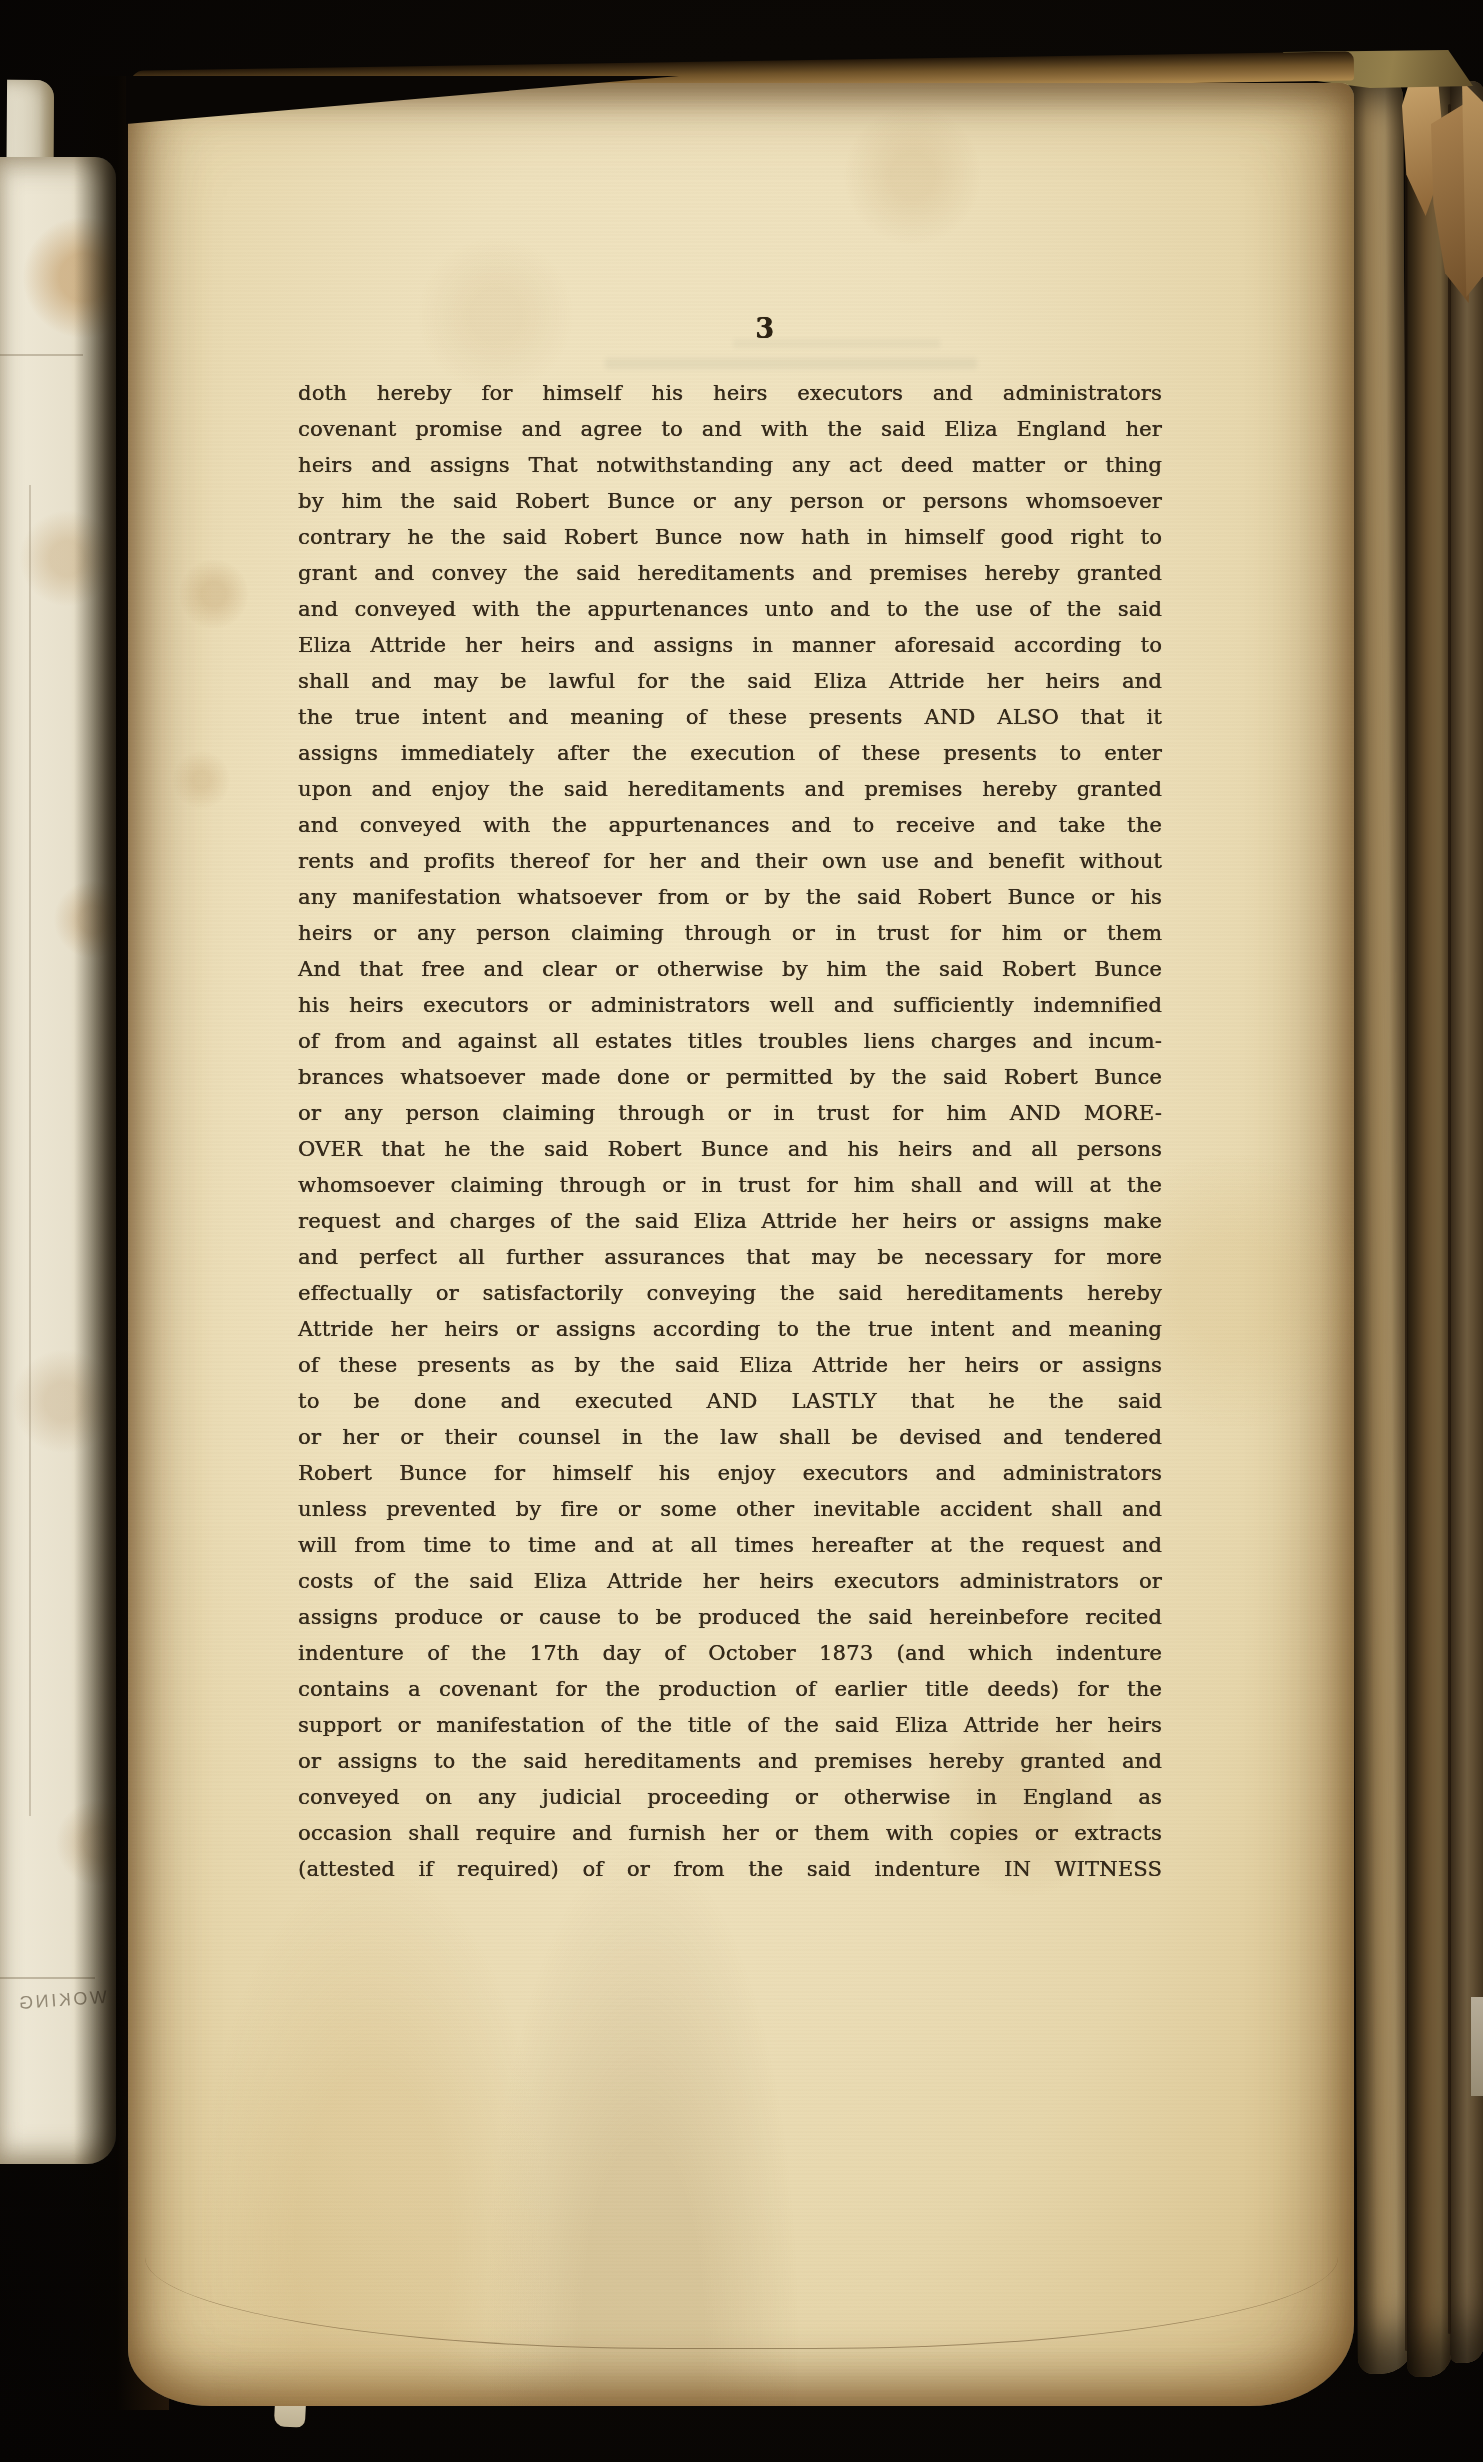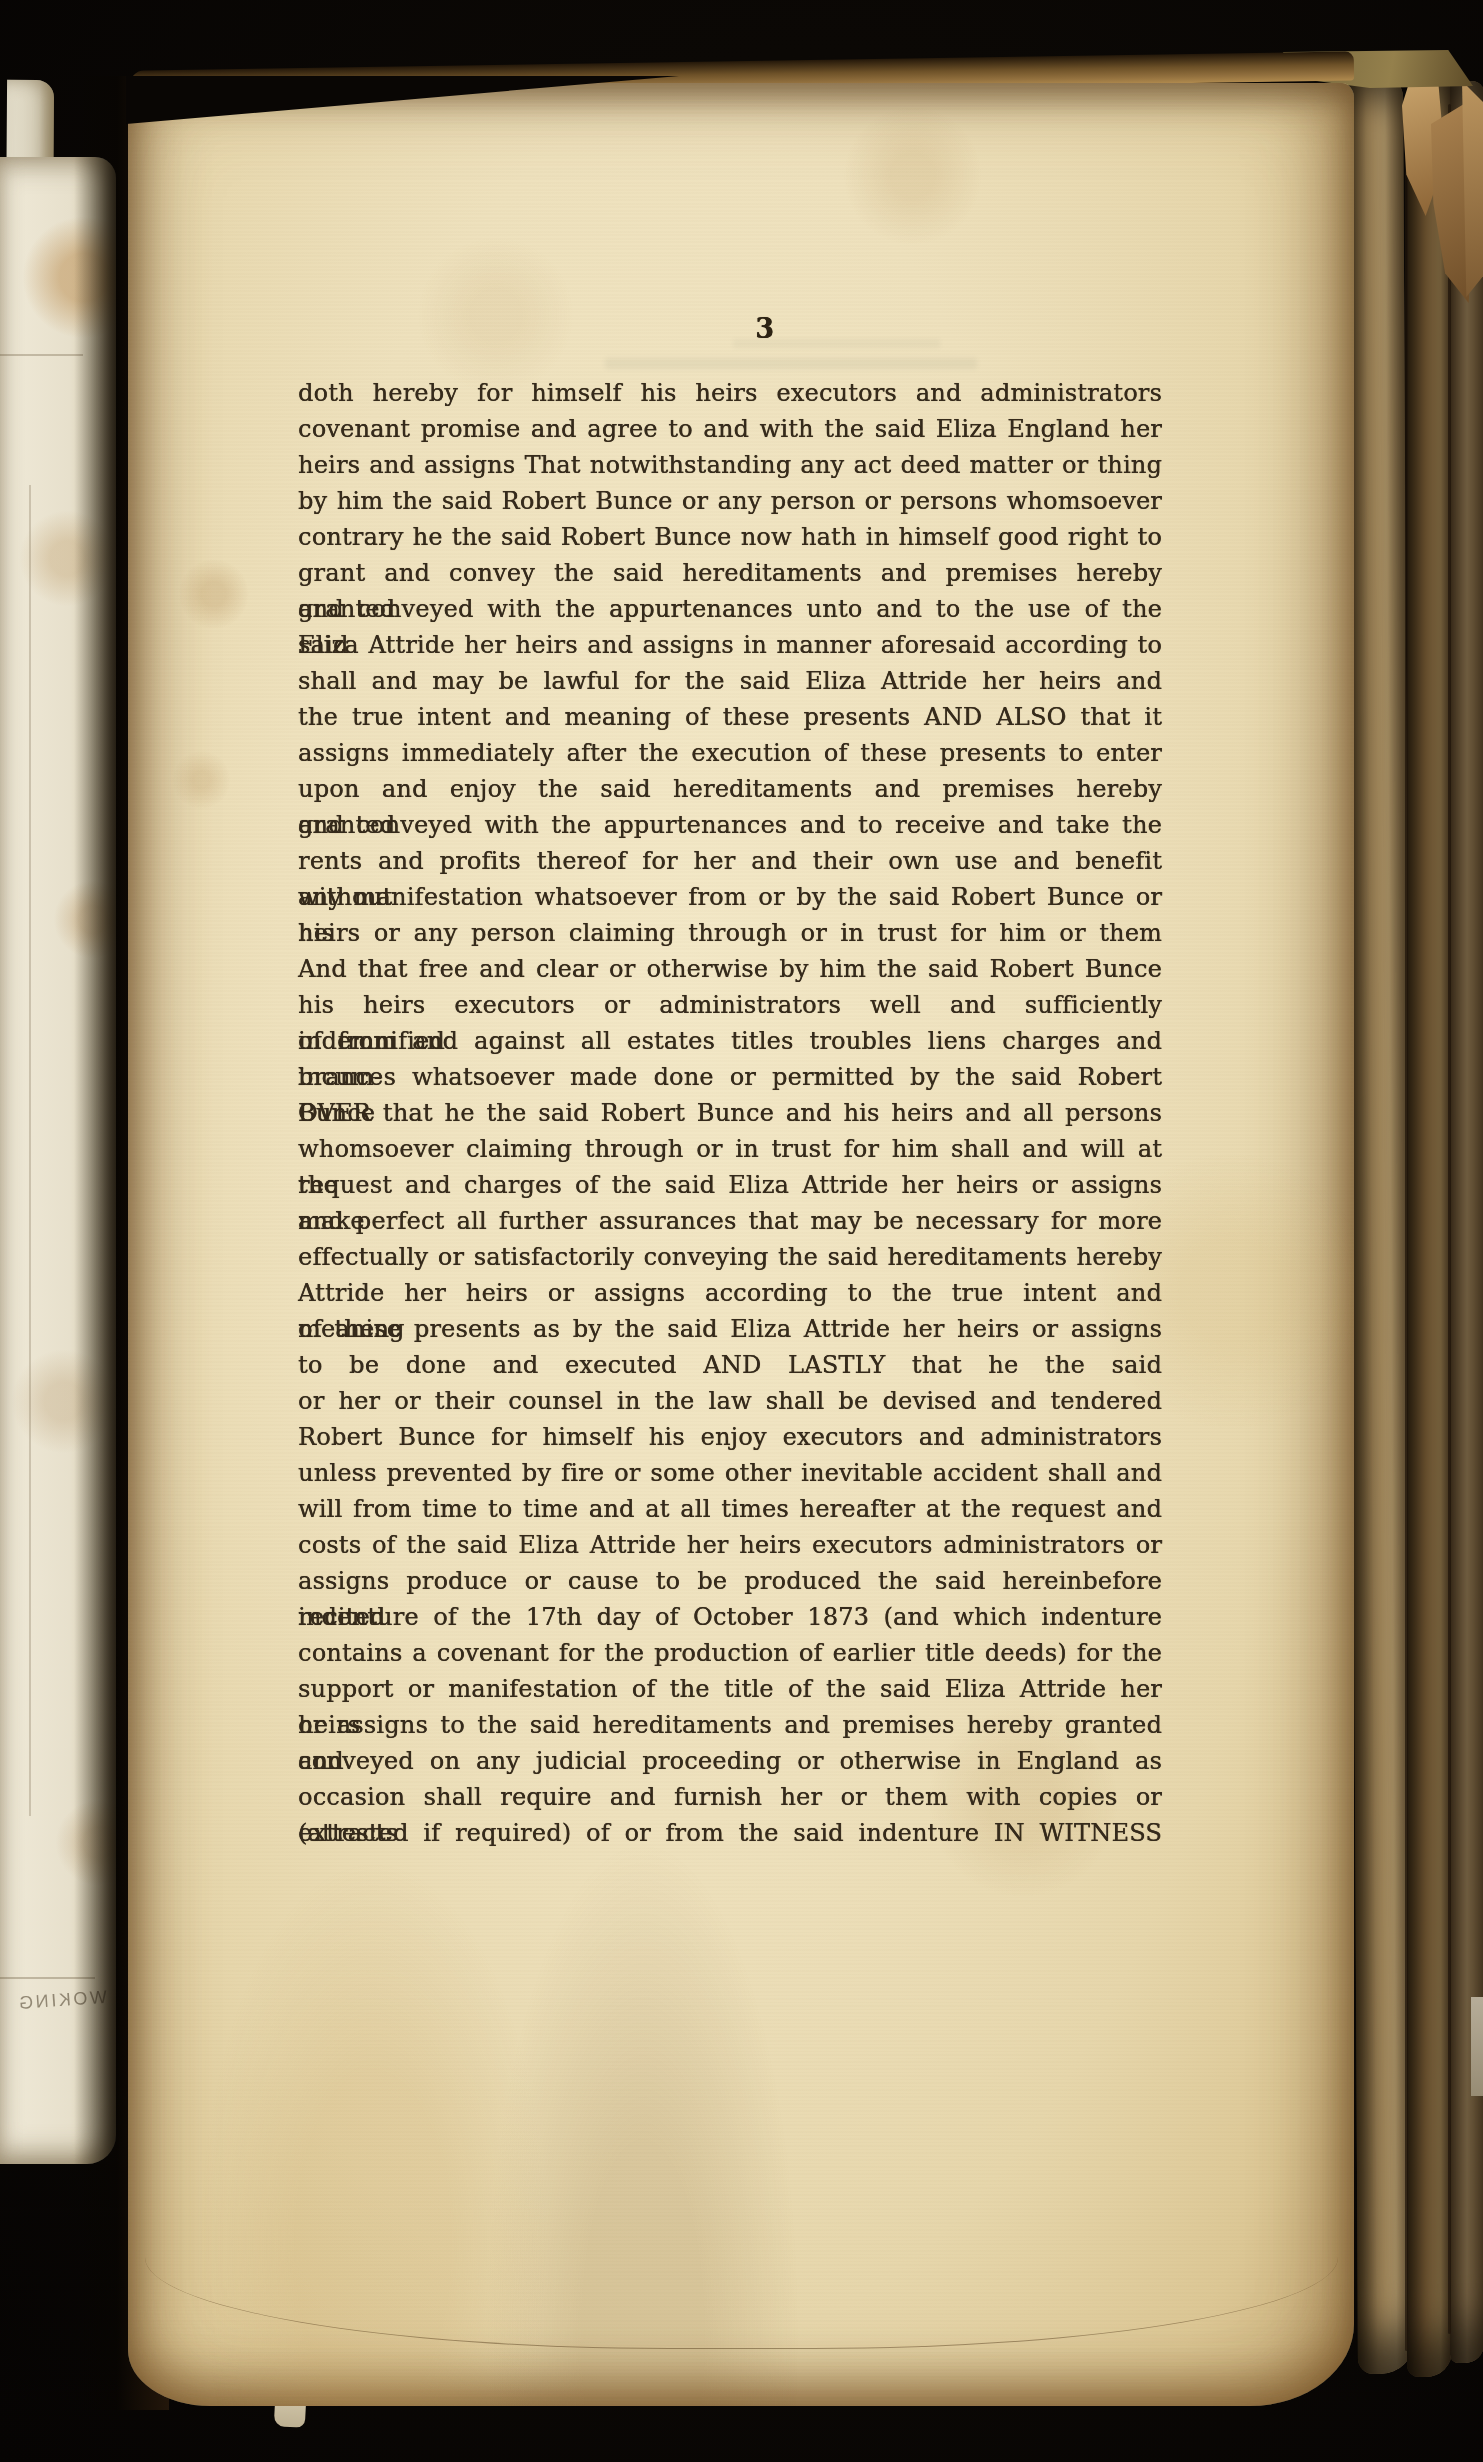--- a/index.html
+++ b/index.html
@@ -112,21 +112,21 @@
   .ghost-1{left:477px; top:275px; width:372px; height:11.2px; opacity:.06;}
   .ghost-2{left:605px; top:256px; width:207px; height:8.6px; opacity:.045;}
   .page-number{
     position:absolute; left:170px; top:232px; width:864px; padding-left:35px;
     text-align:center; font-weight:700; font-size:27px; line-height:1; color:#2c2213;
     text-shadow:0.3px 0 0 rgba(44,34,19,.8), 0 0 0.9px rgba(44,34,19,.4);
     letter-spacing:0.9px;
   }
   .text-block{position:absolute; left:170px; top:292px; width:864px;}
   .tline{
-    font-size:24px; line-height:36px; height:36px; color:#352a1b;
+    font-size:21px; line-height:36px; height:36px; color:#352a1b;
     text-align:justify; text-align-last:justify;
     letter-spacing:0.2px; word-spacing:1.3px;
     text-shadow:0.3px 0 0 rgba(53,42,27,.85), 0 0 0.9px rgba(53,42,27,.35);
   }
   .bottom-tab{
     position:absolute; left:275px; top:2379px; width:31px; height:48px; z-index:2;
     background:linear-gradient(180deg,#dcd2b6,#bdb092); border-radius:3.5px 5.2px 8.6px 10.4px;
     transform:rotate(3deg);
   }
   .right-fragment{
@@ -181,20 +181,21 @@
         <div class="tline">assigns immediately after the execution of these presents to enter</div>
         <div class="tline">upon and enjoy the said hereditaments and premises hereby granted</div>
         <div class="tline">and conveyed with the appurtenances and to receive and take the</div>
         <div class="tline">rents and profits thereof for her and their own use and benefit without</div>
         <div class="tline">any manifestation whatsoever from or by the said Robert Bunce or his</div>
         <div class="tline">heirs or any person claiming through or in trust for him or them</div>
         <div class="tline">And that free and clear or otherwise by him the said Robert Bunce</div>
         <div class="tline">his heirs executors or administrators well and sufficiently indemnified</div>
         <div class="tline">of from and against all estates titles troubles liens charges and incum-</div>
         <div class="tline">brances whatsoever made done or permitted by the said Robert Bunce</div>
+        <div class="tline">or any person claiming through or in trust for him AND MORE-</div>
         <div class="tline">OVER that he the said Robert Bunce and his heirs and all persons</div>
         <div class="tline">whomsoever claiming through or in trust for him shall and will at the</div>
         <div class="tline">request and charges of the said Eliza Attride her heirs or assigns make</div>
         <div class="tline">and perfect all further assurances that may be necessary for more</div>
         <div class="tline">effectually or satisfactorily conveying the said hereditaments hereby</div>
         <div class="tline">Attride her heirs or assigns according to the true intent and meaning</div>
         <div class="tline">of these presents as by the said Eliza Attride her heirs or assigns</div>
         <div class="tline">to be done and executed AND LASTLY that he the said</div>
         <div class="tline">or her or their counsel in the law shall be devised and tendered</div>
         <div class="tline">Robert Bunce for himself his enjoy executors and administrators</div>

